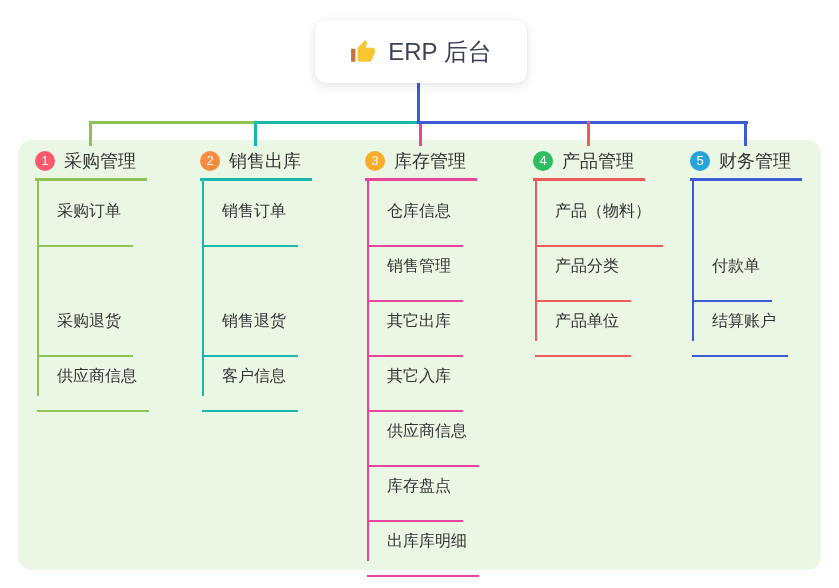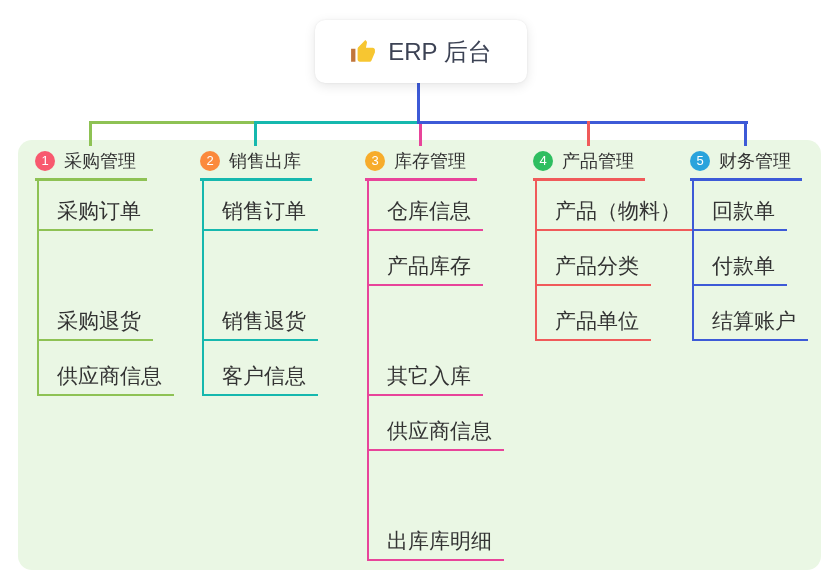--- a/index.html
+++ b/index.html
@@ -30,22 +30,22 @@
   }
   .badge{
     width:20px;height:20px;border-radius:50%;background:var(--badge);
     color:#ffffff;font-size:13px;line-height:20px;text-align:center;
     flex:0 0 auto;
   }
   .spine{position:absolute;left:2px;top:33px;width:2px;background:var(--line);}
   .sp3{height:160px}.sp4{height:215px}.sp7{height:380px}
   .child{
     position:absolute;left:2px;width:max-content;white-space:nowrap;
-    padding:0 12px 8px 20px;border-bottom:2px solid var(--line);
-    font-size:21px;line-height:20px;color:#333333;
+    padding:0 12px 24px 20px;border-bottom:2px solid var(--line);
+    font-size:16px;line-height:20px;color:#333333;
   }
   .r0{top:53px}.r1{top:108px}.r2{top:163px}.r3{top:218px}
   .r4{top:273px}.r5{top:328px}.r6{top:383px}
 </style>
 </head>
 <body>
 
 <div class="canvas">
 
   <div class="panel" style="background: rgb(234, 247, 228);"></div>
@@ -92,41 +92,42 @@
     <div class="child r2">销售退货</div>
   </div>
 
   <div class="branch b3" style="--line: #E8449A; --badge: #F7AC2B;">
     <div class="hdr">
       <span class="badge">3</span>
       <span>库存管理</span>
     </div>
     <div class="spine sp7"></div>
     <div class="child r0">仓库信息</div>
-    <div class="child r1">产品库存</div>
+    <div class="child r1">销售管理</div>
+    <div class="child r2">其它出库</div>
     <div class="child r3">其它入库</div>
     <div class="child r4">供应商信息</div>
+    <div class="child r5">库存盘点</div>
     <div class="child r6">出库库明细</div>
   </div>
 
   <div class="branch b4" style="--line: #F05A5A; --badge: #2EBE60;">
     <div class="hdr">
       <span class="badge">4</span>
       <span>产品管理</span>
     </div>
     <div class="spine sp3"></div>
     <div class="child r0">产品（物料）</div>
     <div class="child r2">产品单位</div>
     <div class="child r1">产品分类</div>
   </div>
 
   <div class="branch b5" style="--line: #3D5AD7; --badge: #29A3DC;">
     <div class="hdr">
       <span class="badge">5</span>
       <span>财务管理</span>
     </div>
     <div class="spine sp3"></div>
-    <div class="child r0">回款单</div>
     <div class="child r1">付款单</div>
     <div class="child r2">结算账户</div>
   </div>
 
 </div>
 
 </body></html>

